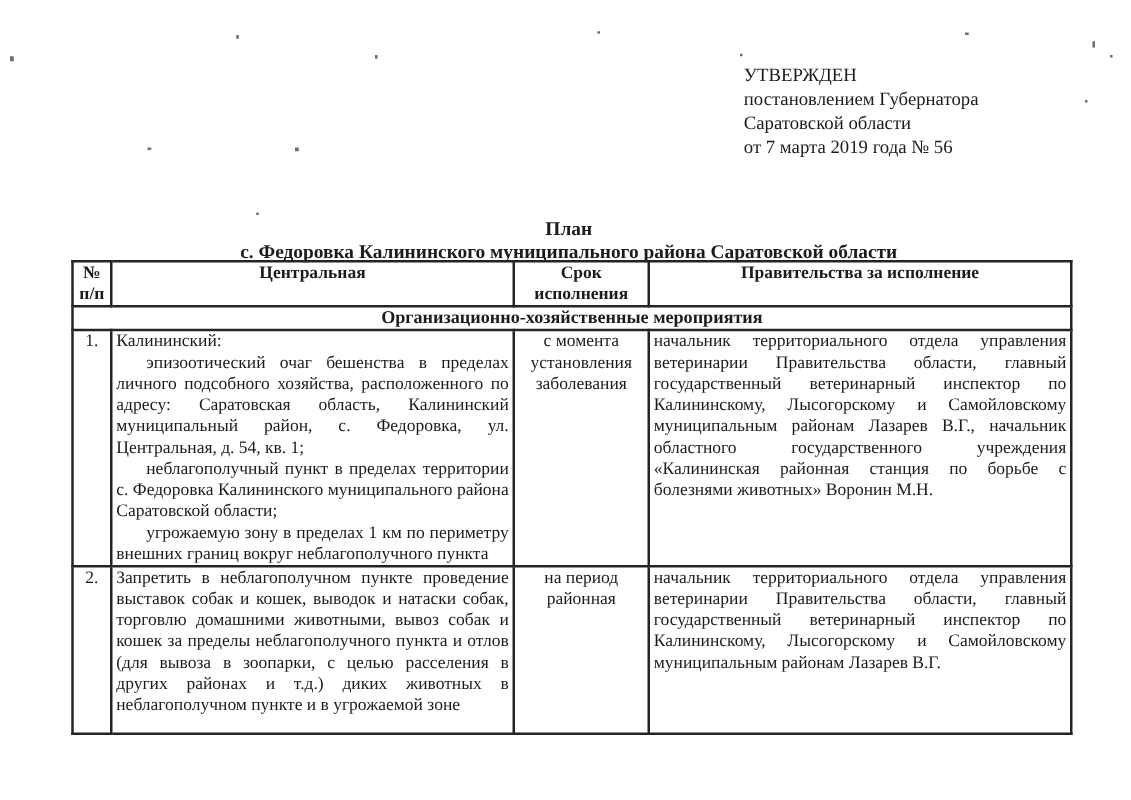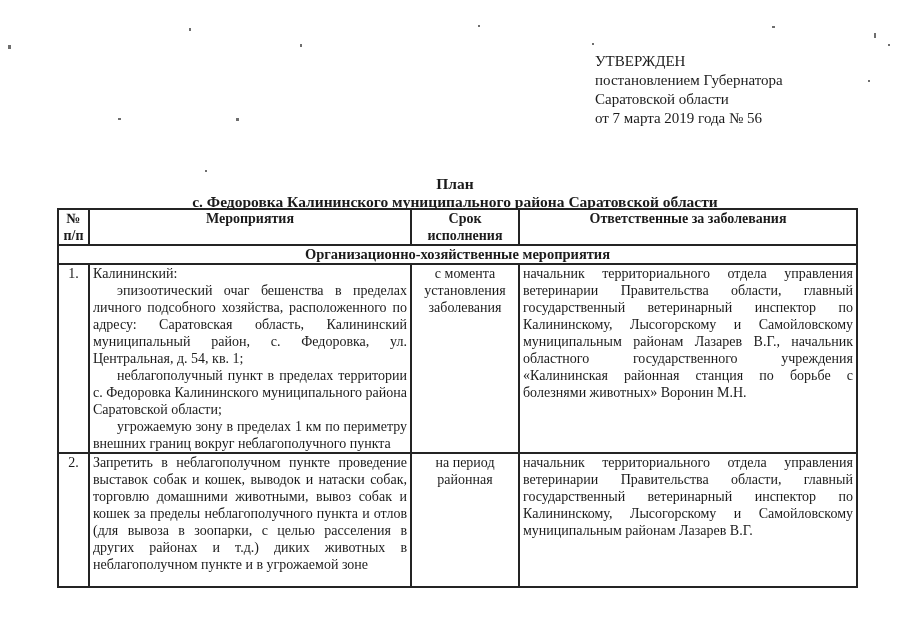--- a/index.html
+++ b/index.html
@@ -77,26 +77,26 @@
       <col style="width:322px">
       <col style="width:108px">
       <col style="width:338px">
     </colgroup>
     <tbody>
         <tr>
       <th class="h">
         <div>№</div>
         <div>п/п</div>
       </th>
-      <th class="h">Мероприятия</th>
+      <th class="h">Центральная</th>
       <th class="h">
         <div>Срок</div>
         <div>исполнения</div>
       </th>
-      <th class="h">Ответственные за заболевания</th>
+      <th class="h">Правительства за исполнение</th>
     </tr>
     <tr>
       <td class="section" colspan="4">Организационно-хозяйственные мероприятия</td>
     </tr>
     <tr class="r1">
       <td class="numcell">1.</td>
       <td class="measures">
         <div class="para">Калининский:</div>
         <div class="para indent">эпизоотический очаг бешенства в пределах личного подсобного хозяйства, расположенного по адресу: Саратовская область, Калининский муниципальный район, с. Федоровка, ул. Центральная, д. 54, кв. 1;</div>
         <div class="para indent">неблагополучный пункт в пределах территории с. Федоровка Калининского муниципального района Саратовской области;</div>

